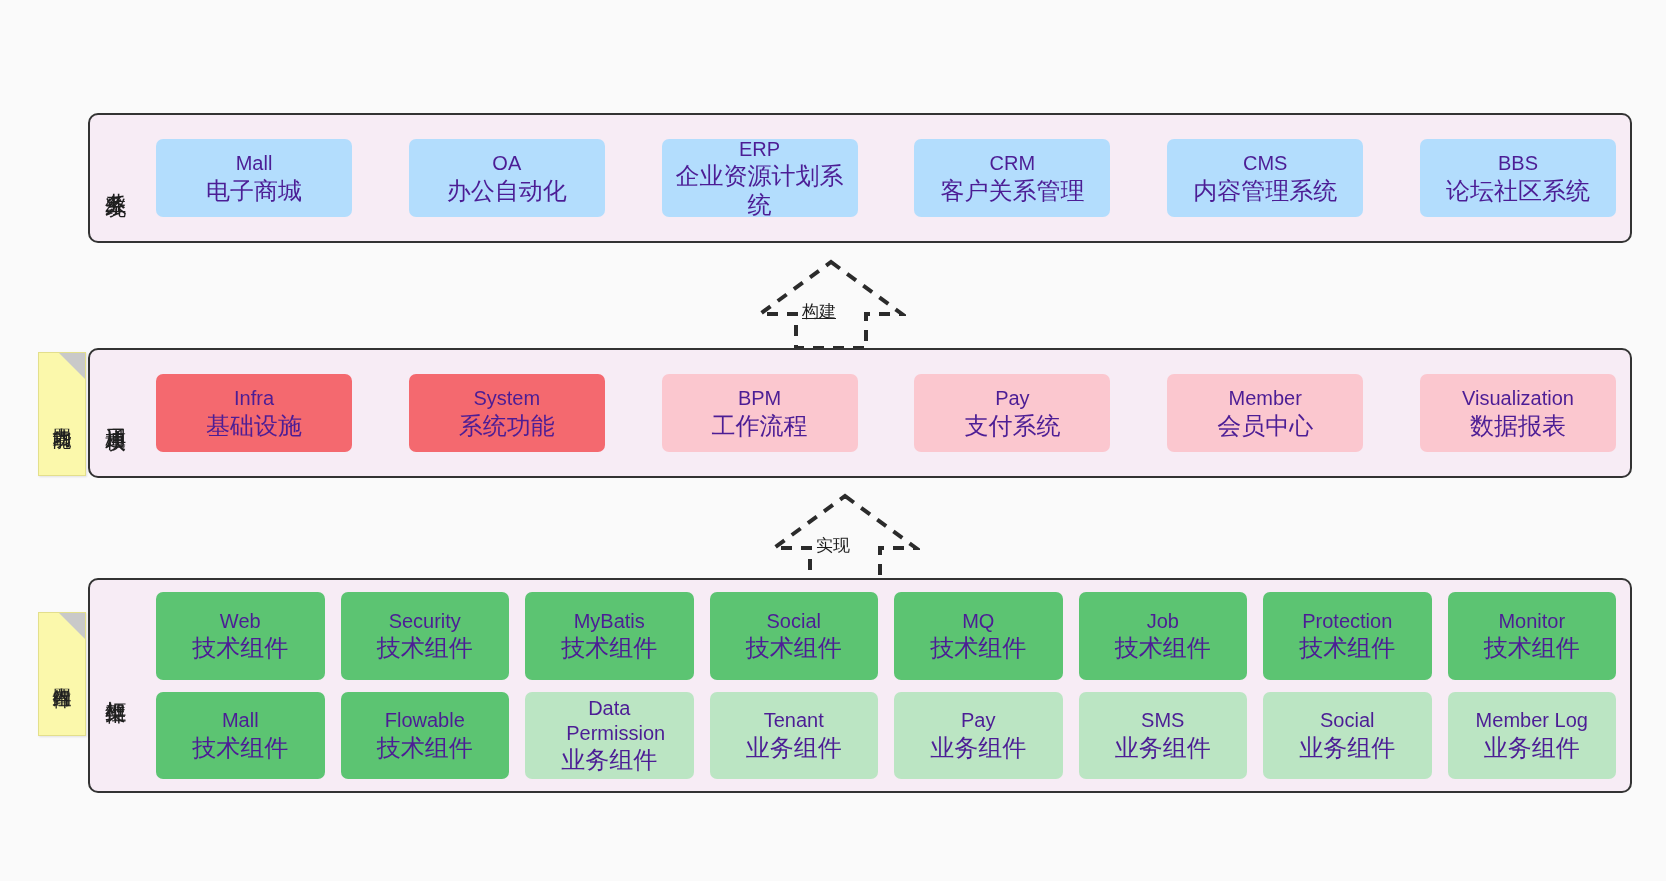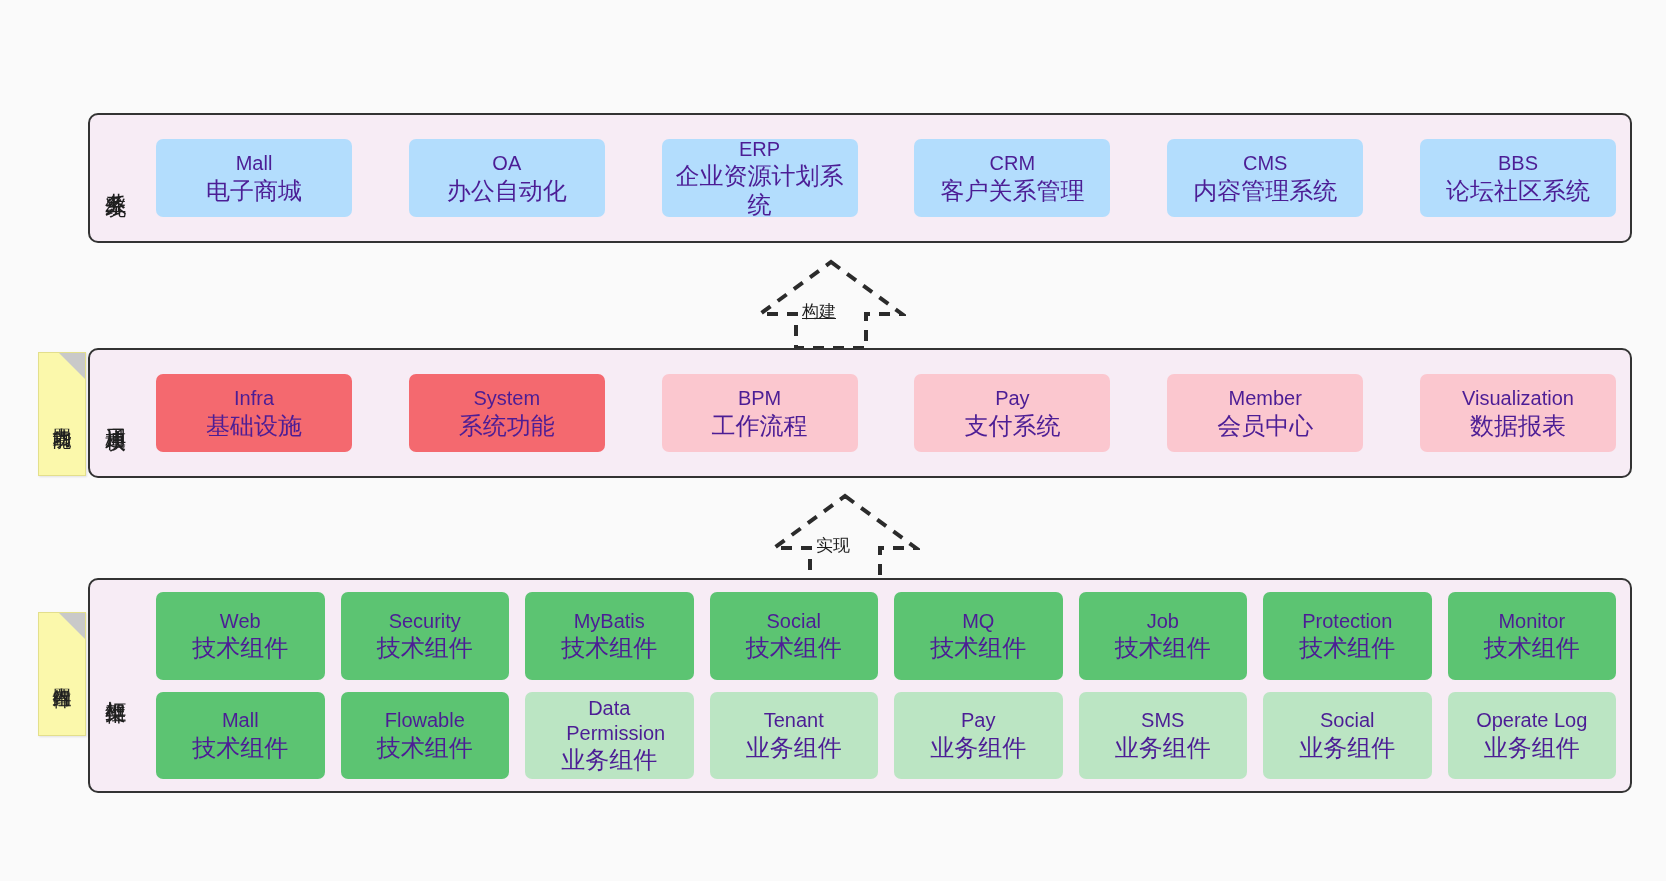--- a/index.html
+++ b/index.html
@@ -265,21 +265,21 @@
         </div>
         <div class="card c-greenlight">
           <span class="en">SMS</span>
           <span class="cn">业务组件</span>
         </div>
         <div class="card c-greenlight">
           <span class="en">Social</span>
           <span class="cn">业务组件</span>
         </div>
         <div class="card c-greenlight">
-          <span class="en">Operate Log</span>
+          <span class="en">Member Log</span>
           <span class="cn">业务组件</span>
         </div>
       </div>
 
     </div>
   </div>
 
 </div>
 
 </body></html>

